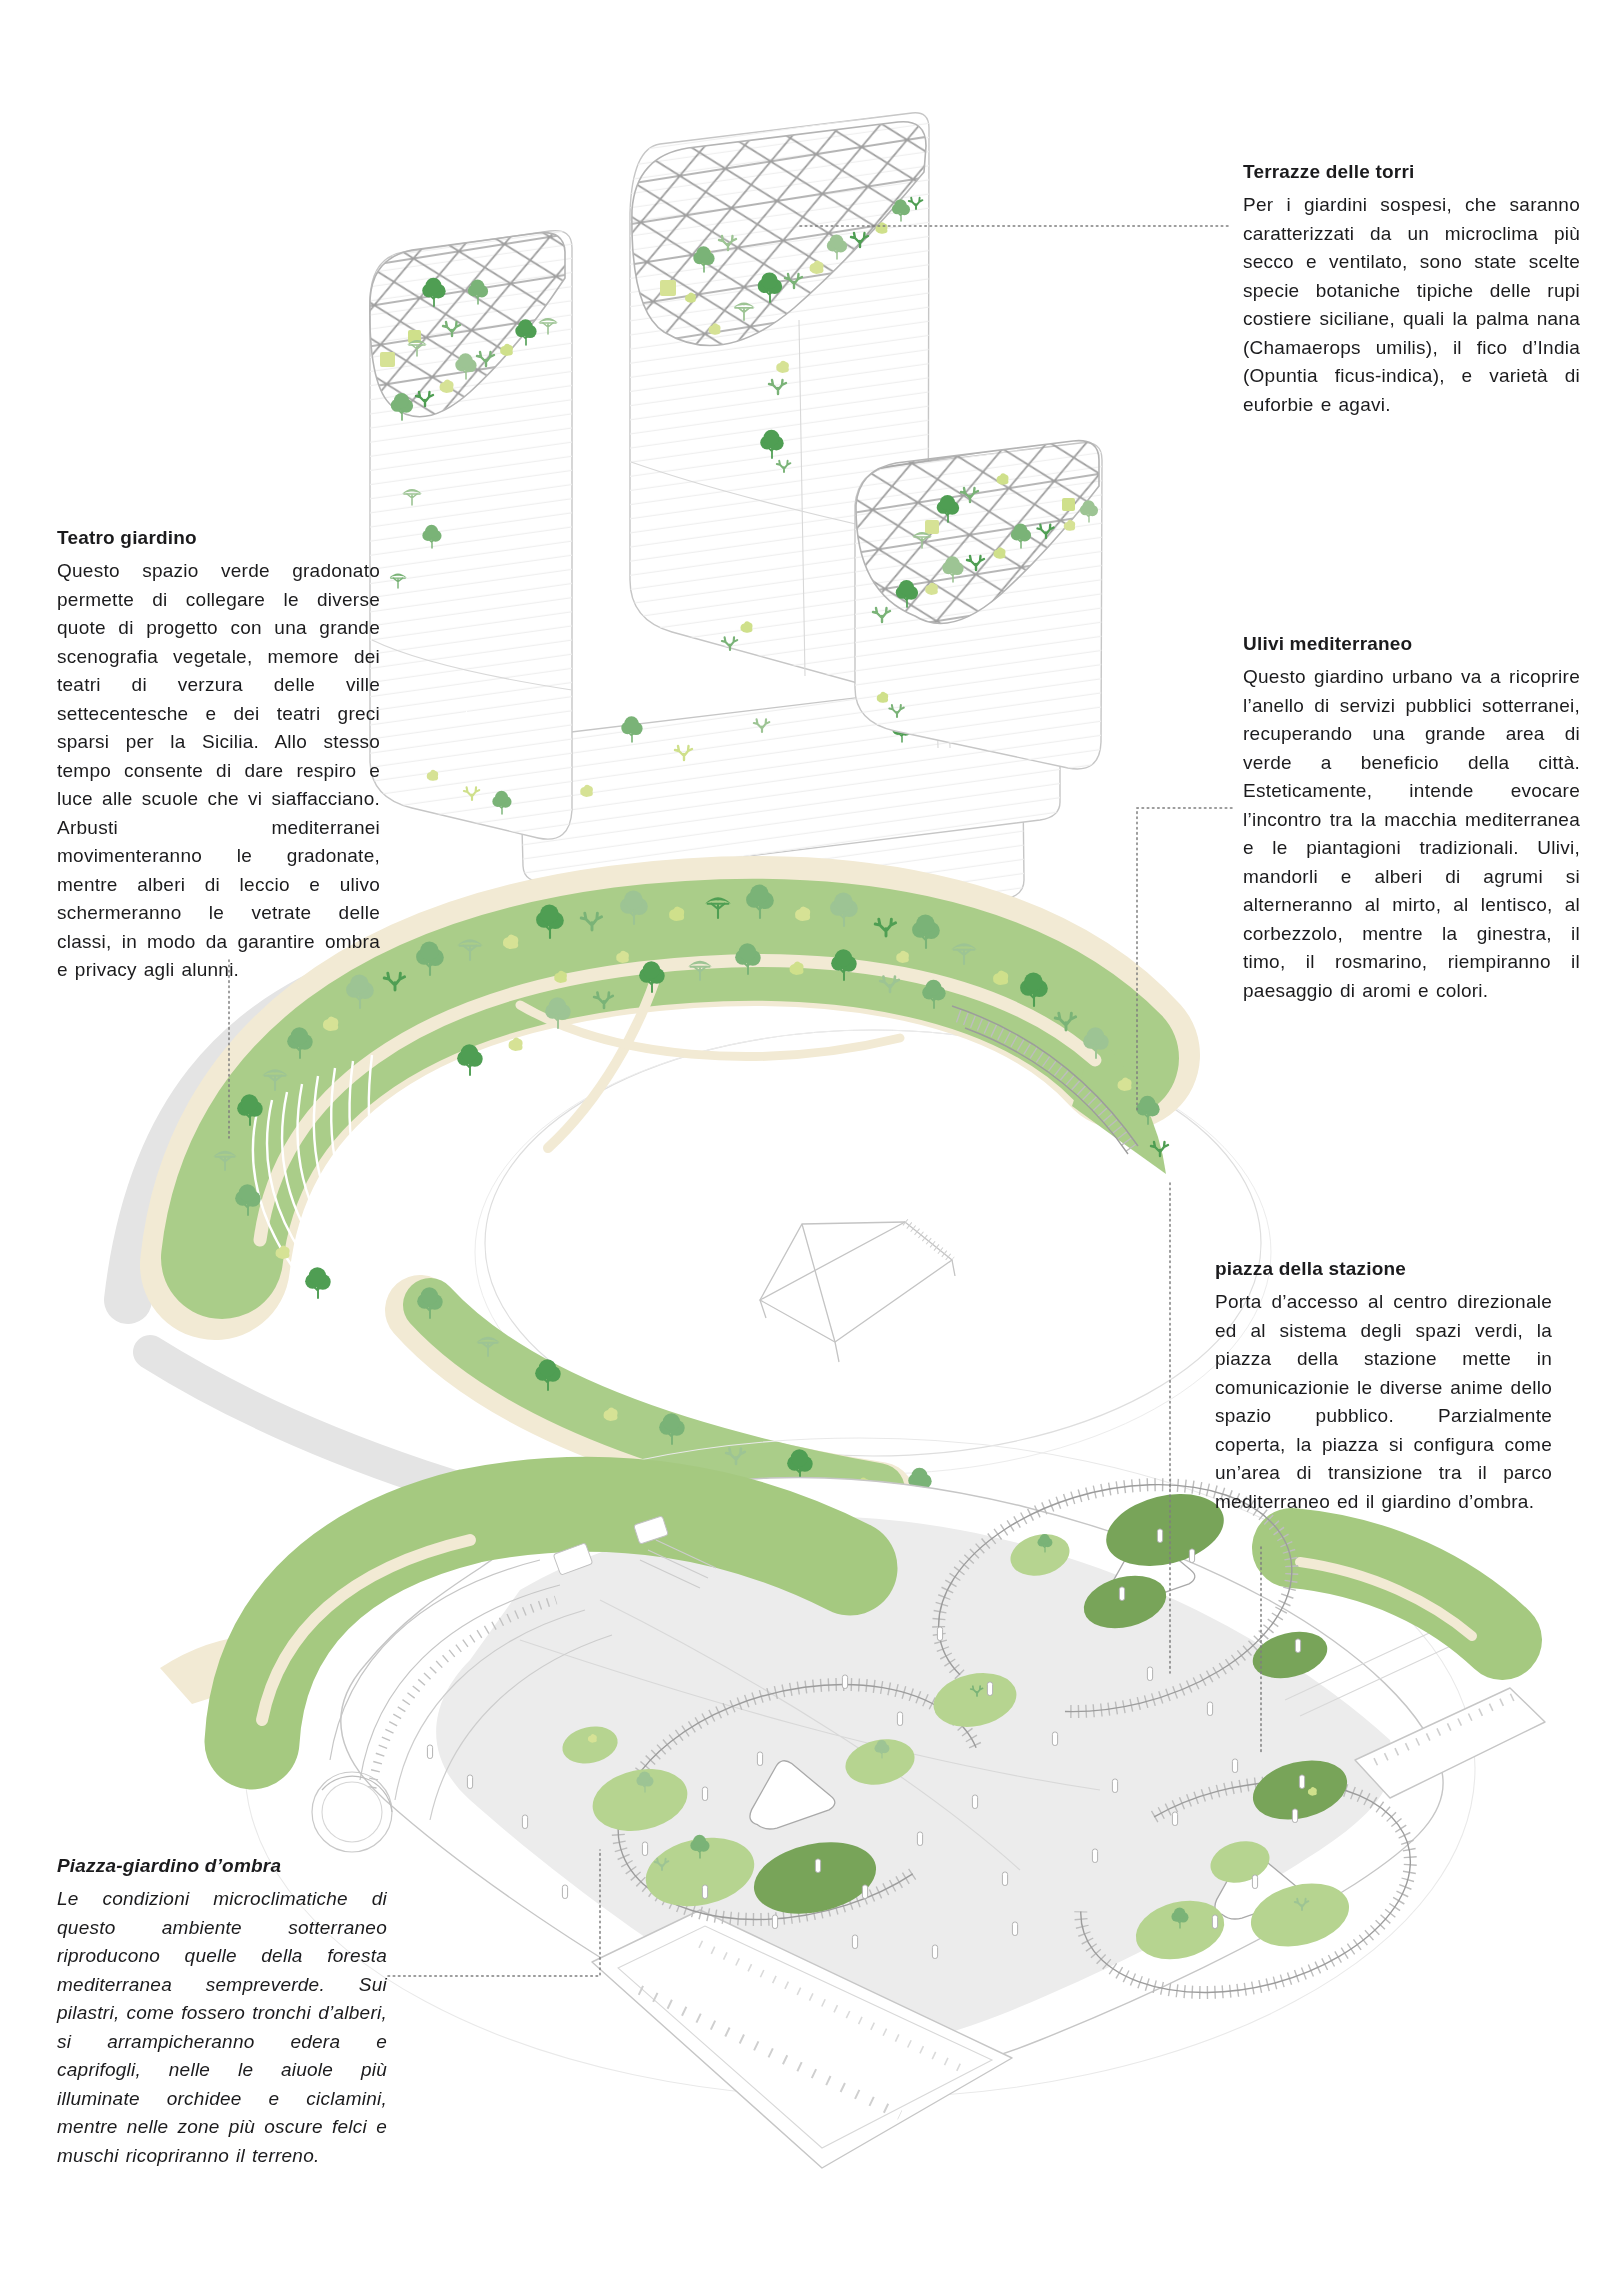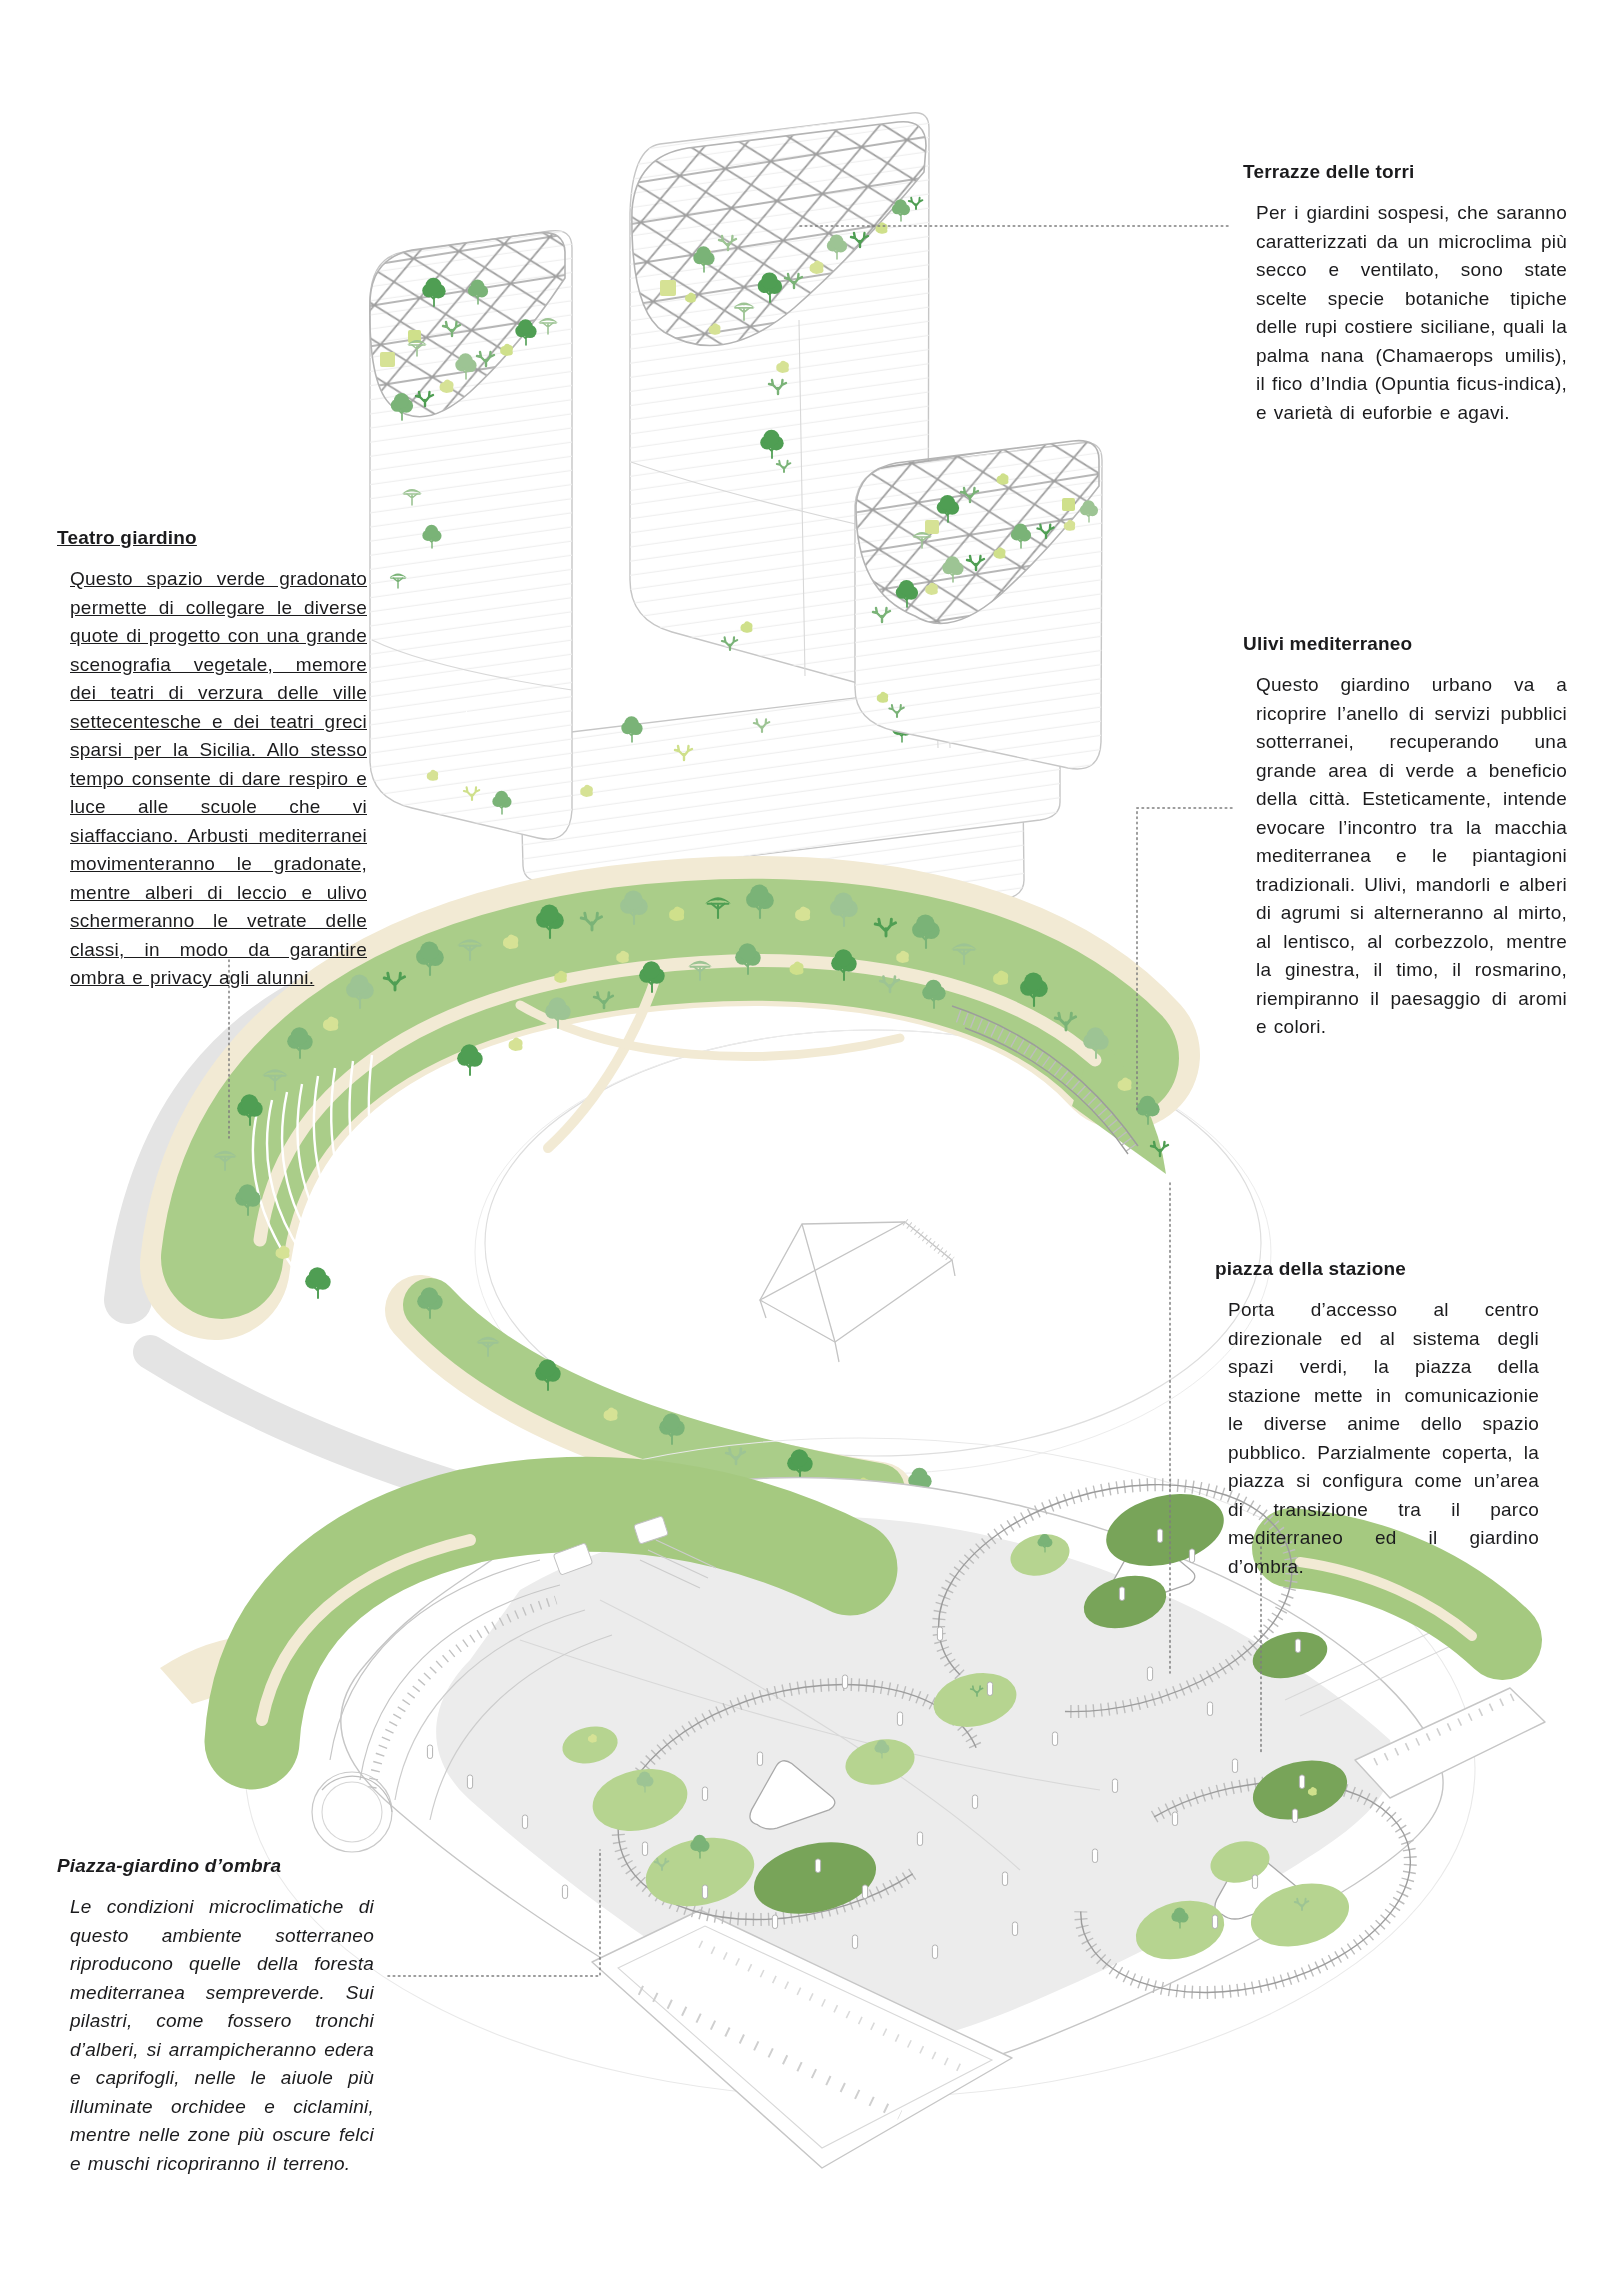--- a/index.html
+++ b/index.html
@@ -2,21 +2,21 @@
 <html style="--leaf-dark: #4f9e53; --leaf-mid: #7ab377; --leaf-sage: #9dc494; --leaf-light: #d6e295; --leaf-yellow: #cfe08b; --park-green: #aacd89; --roof-green: #a5c980; --island-green: #b6d490; --island-dark: #78a459; --path-beige: #f2ead4; --shadow-gray: #e4e4e4; --floor-gray: #ececec; --line-gray: #c6c6c6; --grid-gray: #a2a2a2; --leader-gray: #7e7e7e; --ink: #1b1b1d;"><head>
 <meta charset="utf-8">
 <style>
   html,body{margin:0;padding:0;background:#ffffff;}
   .canvas{position:relative;width:1612px;height:2279px;background:#ffffff;overflow:hidden;
           font-family:"Liberation Sans",sans-serif;color:var(--ink,#1b1b1d);padding-left:24px;}
   svg.draw{position:absolute;left:0;top:0;}
   
   .ann{position:absolute;}
   .ann h3{font-size:19px;font-weight:700;margin:0 0 5px 0;letter-spacing:.2px;line-height:28px;}
-  .ann p{font-size:19px;margin:13px;line-height:28.5px;letter-spacing:.25px;
+  .ann p{font-size:19px;margin:0;line-height:28.5px;letter-spacing:.25px;
          text-align:justify;text-justify:inter-word;word-spacing:1.5px;}
   
   .tk{stroke:currentColor;stroke-width:1.6;fill:none;stroke-linecap:round;}
   .cd{color:var(--leaf-dark,#4f9e53);}
   .cm{color:var(--leaf-mid,#7ab377);}
   .cs{color:var(--leaf-sage,#9dc494);}
   .cl{color:var(--leaf-light,#d6e295);}
   .cy{color:var(--leaf-yellow,#cfe08b);}
   .leader{stroke:var(--leader-gray,#7e7e7e);stroke-width:1.5;fill:none;
           stroke-dasharray:1.6 3.6;stroke-linecap:round;}
@@ -410,21 +410,21 @@
     <path class="leader" d="M1261 1547 V1752"></path>
     <path class="leader" d="M388 1976 H600 V1850"></path>
   </g>
 </svg>
 
 <div class="ann" style="left:1243px;top:158px;width:337px;">
   <h3>Terrazze delle torri</h3>
   <p>Per i giardini sospesi, che saranno caratterizzati da un microclima più secco e ventilato, sono state scelte specie botaniche tipiche delle rupi costiere siciliane, quali la palma nana (Chamaerops umilis), il fico d’India (Opuntia ficus-indica), e varietà di euforbie e agavi.</p>
 </div>
 
-<div class="ann" style="left:57px;top:524px;width:323px;text-decoration:underline;">
+<div class="ann" style="left:57px;top:524px;width:323px;">
   <h3>Teatro giardino</h3>
   <p>Questo spazio verde gradonato permette di collegare le diverse quote di progetto con una grande scenografia vegetale, memore dei teatri di verzura delle ville settecentesche e dei teatri greci sparsi per la Sicilia. Allo stesso tempo consente di dare respiro e luce alle scuole che vi siaffacciano. Arbusti mediterranei movimenteranno le gradonate, mentre alberi di leccio e ulivo schermeranno le vetrate delle classi, in modo da garantire ombra e privacy agli alunni.</p>
 </div>
 
 <div class="ann" style="left:1243px;top:630px;width:337px;">
   <h3>Ulivi mediterraneo</h3>
   <p>Questo giardino urbano va a ricoprire l’anello di servizi pubblici sotterranei, recuperando una grande area di verde a beneficio della città. Esteticamente, intende evocare l’incontro tra la macchia mediterranea e le piantagioni tradizionali. Ulivi, mandorli e alberi di agrumi si alterneranno al mirto, al lentisco, al corbezzolo, mentre la ginestra, il timo, il rosmarino, riempiranno il paesaggio di aromi e colori.</p>
 </div>
 
 <div class="ann" style="left:1215px;top:1255px;width:337px;">

